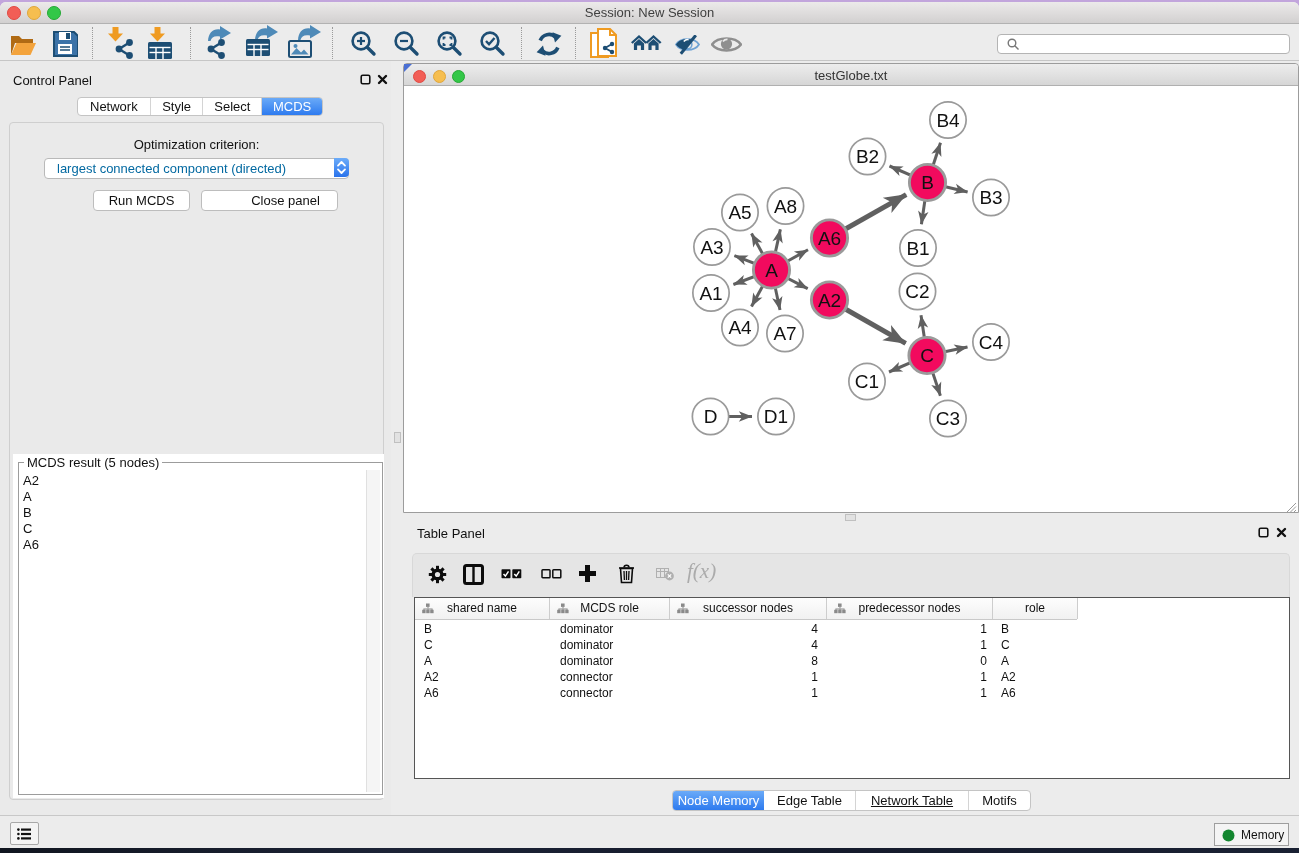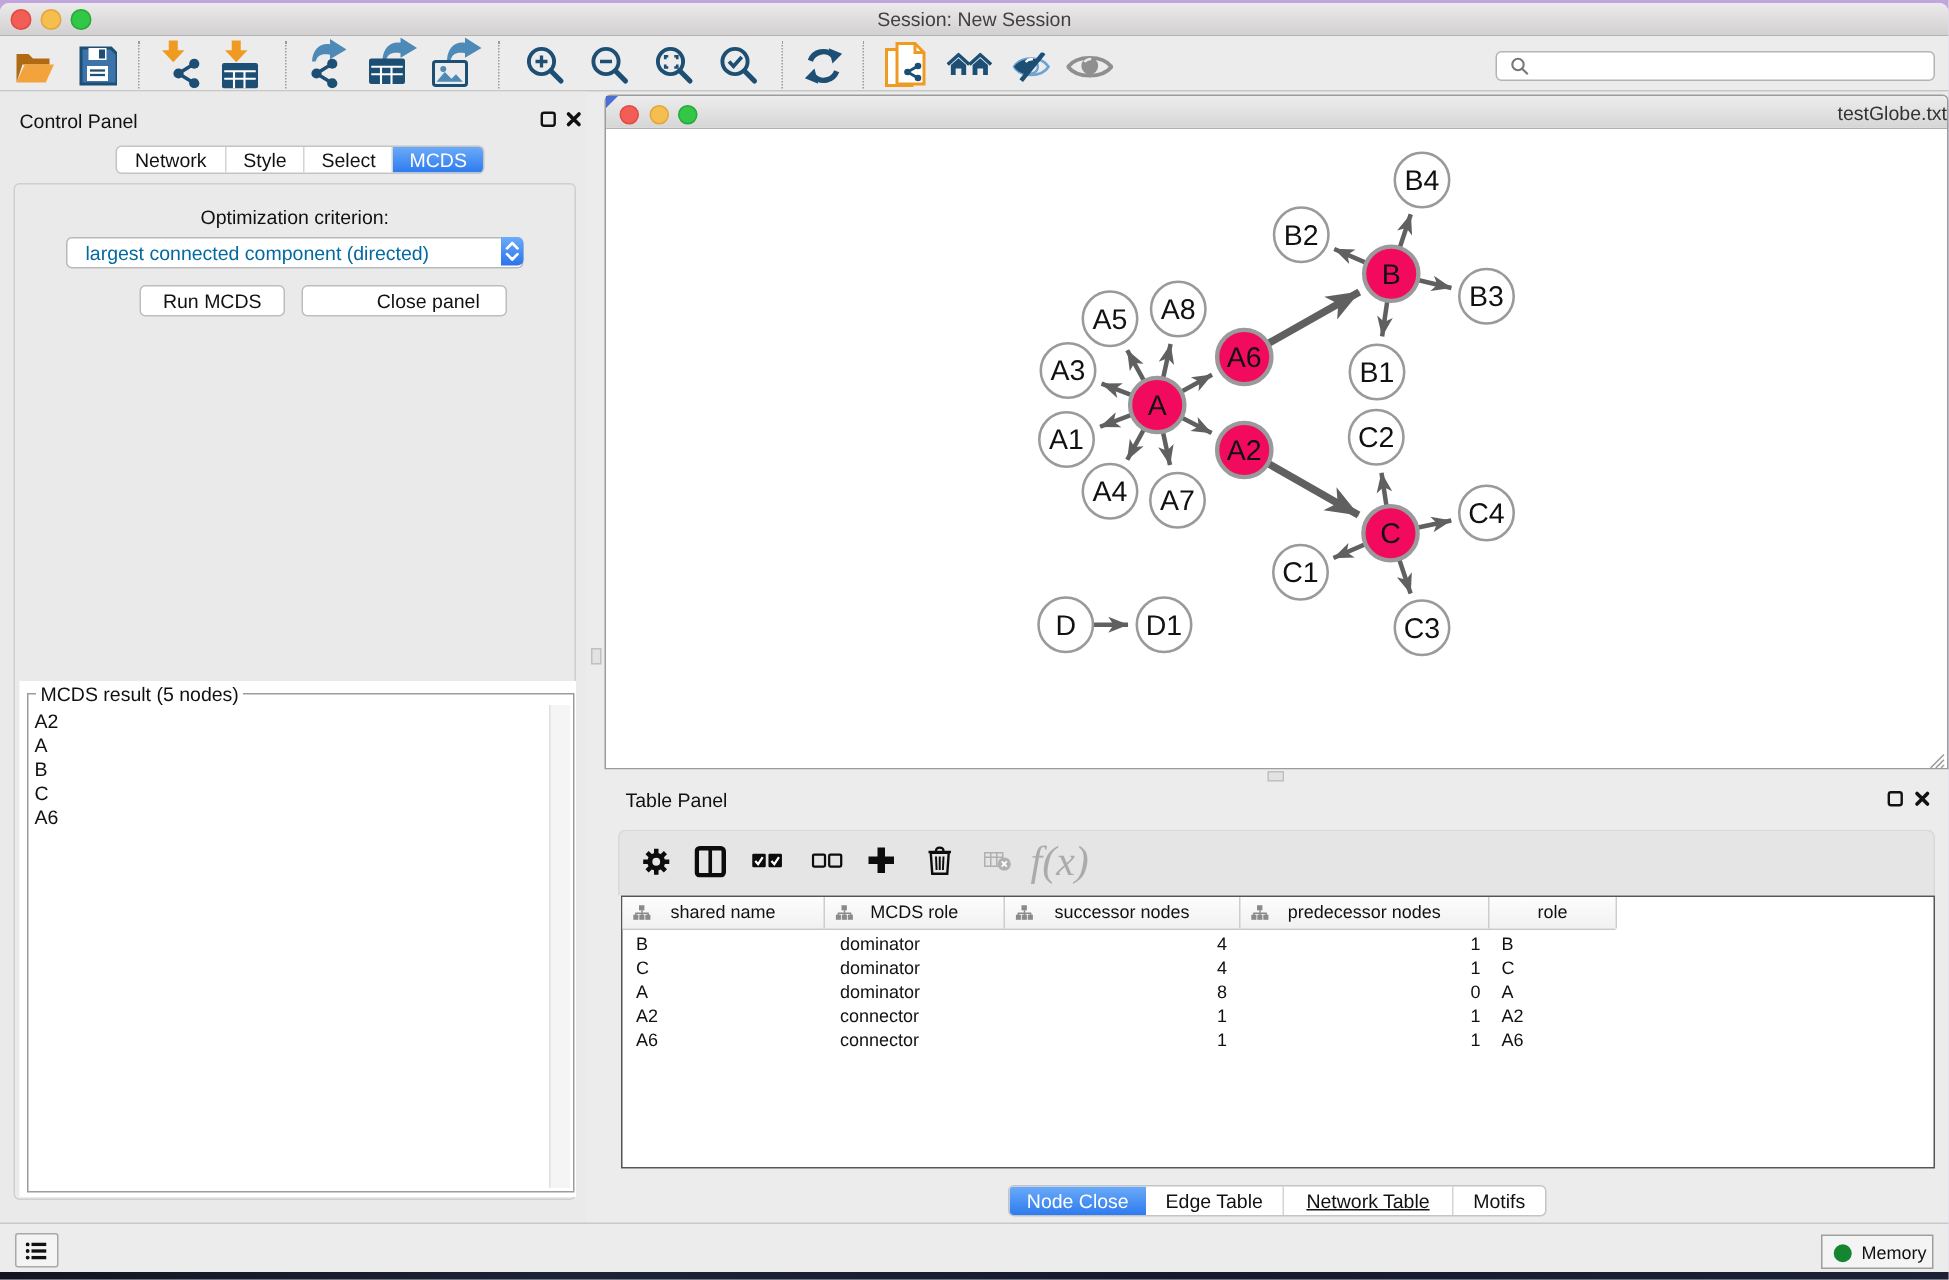--- a/index.html
+++ b/index.html
@@ -26,21 +26,21 @@
   #dropdown .stepper{position:absolute;right:-1px;top:-1px;width:15px;height:19px;background:linear-gradient(#6cacf9,#2a73ec);border-radius:0 4px 4px 0;}
   .btn{position:absolute;height:19px;background:#fff;border:1px solid #bdbdbd;border-radius:4px;font-size:13px;color:#111;display:flex;align-items:center;justify-content:center;}
   #mcds-white{position:absolute;left:3px;top:331px;width:371px;height:344px;background:#fff;}
   #fieldset{position:absolute;left:5px;top:8px;width:363px;height:331px;border:1px solid #9c9c9c;}
   #fs-legend{position:absolute;left:5px;top:-8px;background:#fff;padding:0 3px;font-size:13px;color:#111;}
   #mcds-list{position:absolute;left:4px;top:10px;font-size:13px;color:#111;line-height:16px;}
   #mcds-scroll{position:absolute;right:2px;top:7px;width:13px;height:322px;background:#f5f5f5;border-left:1px solid #e0e0e0;}
   
   #netframe{position:absolute;left:403px;top:61px;width:894px;height:448px;background:#fff;border:1px solid #9c9c9c;border-radius:4px 4px 0 0;}
   #net-titlebar{position:absolute;left:0;top:0;width:100%;height:21px;background:linear-gradient(#ededed,#d6d6d6);border-bottom:1px solid #b0b0b0;border-radius:4px 4px 0 0;}
-  #net-title{position:absolute;top:4px;left:0;width:100%;text-align:right;font-size:13px;color:#333;}
+  #net-title{position:absolute;top:4px;left:0;width:100%;text-align:center;font-size:13px;color:#333;}
   .tl2{position:absolute;top:6px;width:11px;height:11px;border-radius:50%;}
   #canvas{position:absolute;left:0px;top:22px;width:893px;height:426px;background:#fff;}
   
   #tablepanel{position:absolute;left:391px;top:511px;width:908px;height:302px;background:#ececec;}
   #tp-title{position:absolute;left:26px;top:13px;font-size:13px;color:#111;}
   #tp-toolbar{position:absolute;left:21px;top:40px;width:876px;height:43px;background:#e5e5e5;border:1px solid #d8d8d8;border-radius:5px 5px 0 0;border-bottom:none;}
   #tp-table{position:absolute;left:23px;top:84px;width:874px;height:180px;background:#fff;border:1px solid #555;}
   #tp-header{position:absolute;left:0;top:0;width:662px;height:21px;background:linear-gradient(#fdfdfd,#f1f1f1);border-bottom:1px solid #c9c9c9;font-size:12px;color:#111;}
   .hcol{position:absolute;top:0;height:21px;border-right:1px solid #cdcdcd;}
   .hlabel{position:absolute;top:3px;width:100%;text-align:center;}
@@ -405,21 +405,21 @@
           </g>
         </svg>
 <svg class="abs" style="left:243px;top:14px" width="19" height="13" viewBox="0 0 19 13">
           <rect x="0.5" y="0.5" width="12" height="9" fill="none" stroke="#b0b0b0" stroke-width="1"></rect>
           <line x1="0.5" y1="3.5" x2="12.5" y2="3.5" stroke="#b0b0b0"></line>
           <line x1="4.5" y1="0.5" x2="4.5" y2="9.5" stroke="#b0b0b0"></line>
           <line x1="8.5" y1="0.5" x2="8.5" y2="9.5" stroke="#b0b0b0"></line>
           <circle cx="13.5" cy="8" r="4.4" fill="#b0b0b0"></circle>
           <path d="M11.8 6.3 l3.4 3.4 M15.2 6.3 l-3.4 3.4" stroke="#fff" stroke-width="1.2"></path>
         </svg>
-<div class="abs" style="left:274px;top:5px;font-family:'Liberation Serif',serif;font-style:italic;font-size:28px;color:#ababab;">f(x)</div>
+<div class="abs" style="left:274px;top:5px;font-family:'Liberation Serif',serif;font-style:italic;font-size:21px;color:#ababab;">f(x)</div>
       </div>
     <div id="tp-table">
       <div id="tp-header">
           <div class="hcol" style="left:0px;width:134px;">
             <span class="hicon"><svg width="12" height="11" viewBox="0 0 12 11">
                 <g fill="#8a8a8a">
                   <rect x="4" y="0.5" width="3.6" height="3.4"></rect>
                   <rect x="0.2" y="6.8" width="3.4" height="3.4"></rect>
                   <rect x="4.2" y="6.8" width="3.4" height="3.4"></rect>
                   <rect x="8.2" y="6.8" width="3.4" height="3.4"></rect>
@@ -492,21 +492,21 @@
 <div class="trow" style="left:255px;top:72px;width:148px;text-align:right;">1</div>
 <div class="trow" style="left:412px;top:72px;width:160px;text-align:right;">1</div>
 <div class="trow" style="left:586px;top:72px;">A2</div>
 <div class="trow" style="left:9px;top:88px;">A6</div>
 <div class="trow" style="left:145px;top:88px;">connector</div>
 <div class="trow" style="left:255px;top:88px;width:148px;text-align:right;">1</div>
 <div class="trow" style="left:412px;top:88px;width:160px;text-align:right;">1</div>
 <div class="trow" style="left:586px;top:88px;">A6</div>
     </div>
     <div id="bottomtabs" class="tabbar" style="left:281px;top:277px;height:19px;">
-      <div class="tab sel" style="width:91px;">Node Close</div>
+      <div class="tab sel" style="width:91px;">Node Memory</div>
       <div class="tab" style="width:91px;">Edge Table</div>
       <div class="tab" style="width:112px;text-decoration:underline;">Network Table</div>
       <div class="tab" style="width:61px;">Motifs</div>
     </div>
   </div>
   <div id="statusbar">
     <div class="abs" style="left:10px;top:6px;width:27px;height:21px;background:#f4f4f4;border:1px solid #a8a8a8;border-radius:2px;">
 <svg class="abs" style="left:6px;top:5px" width="14" height="12" viewBox="0 0 14 12">
           <g fill="#111">
             <circle cx="1.4" cy="1.6" r="1.3"></circle>

